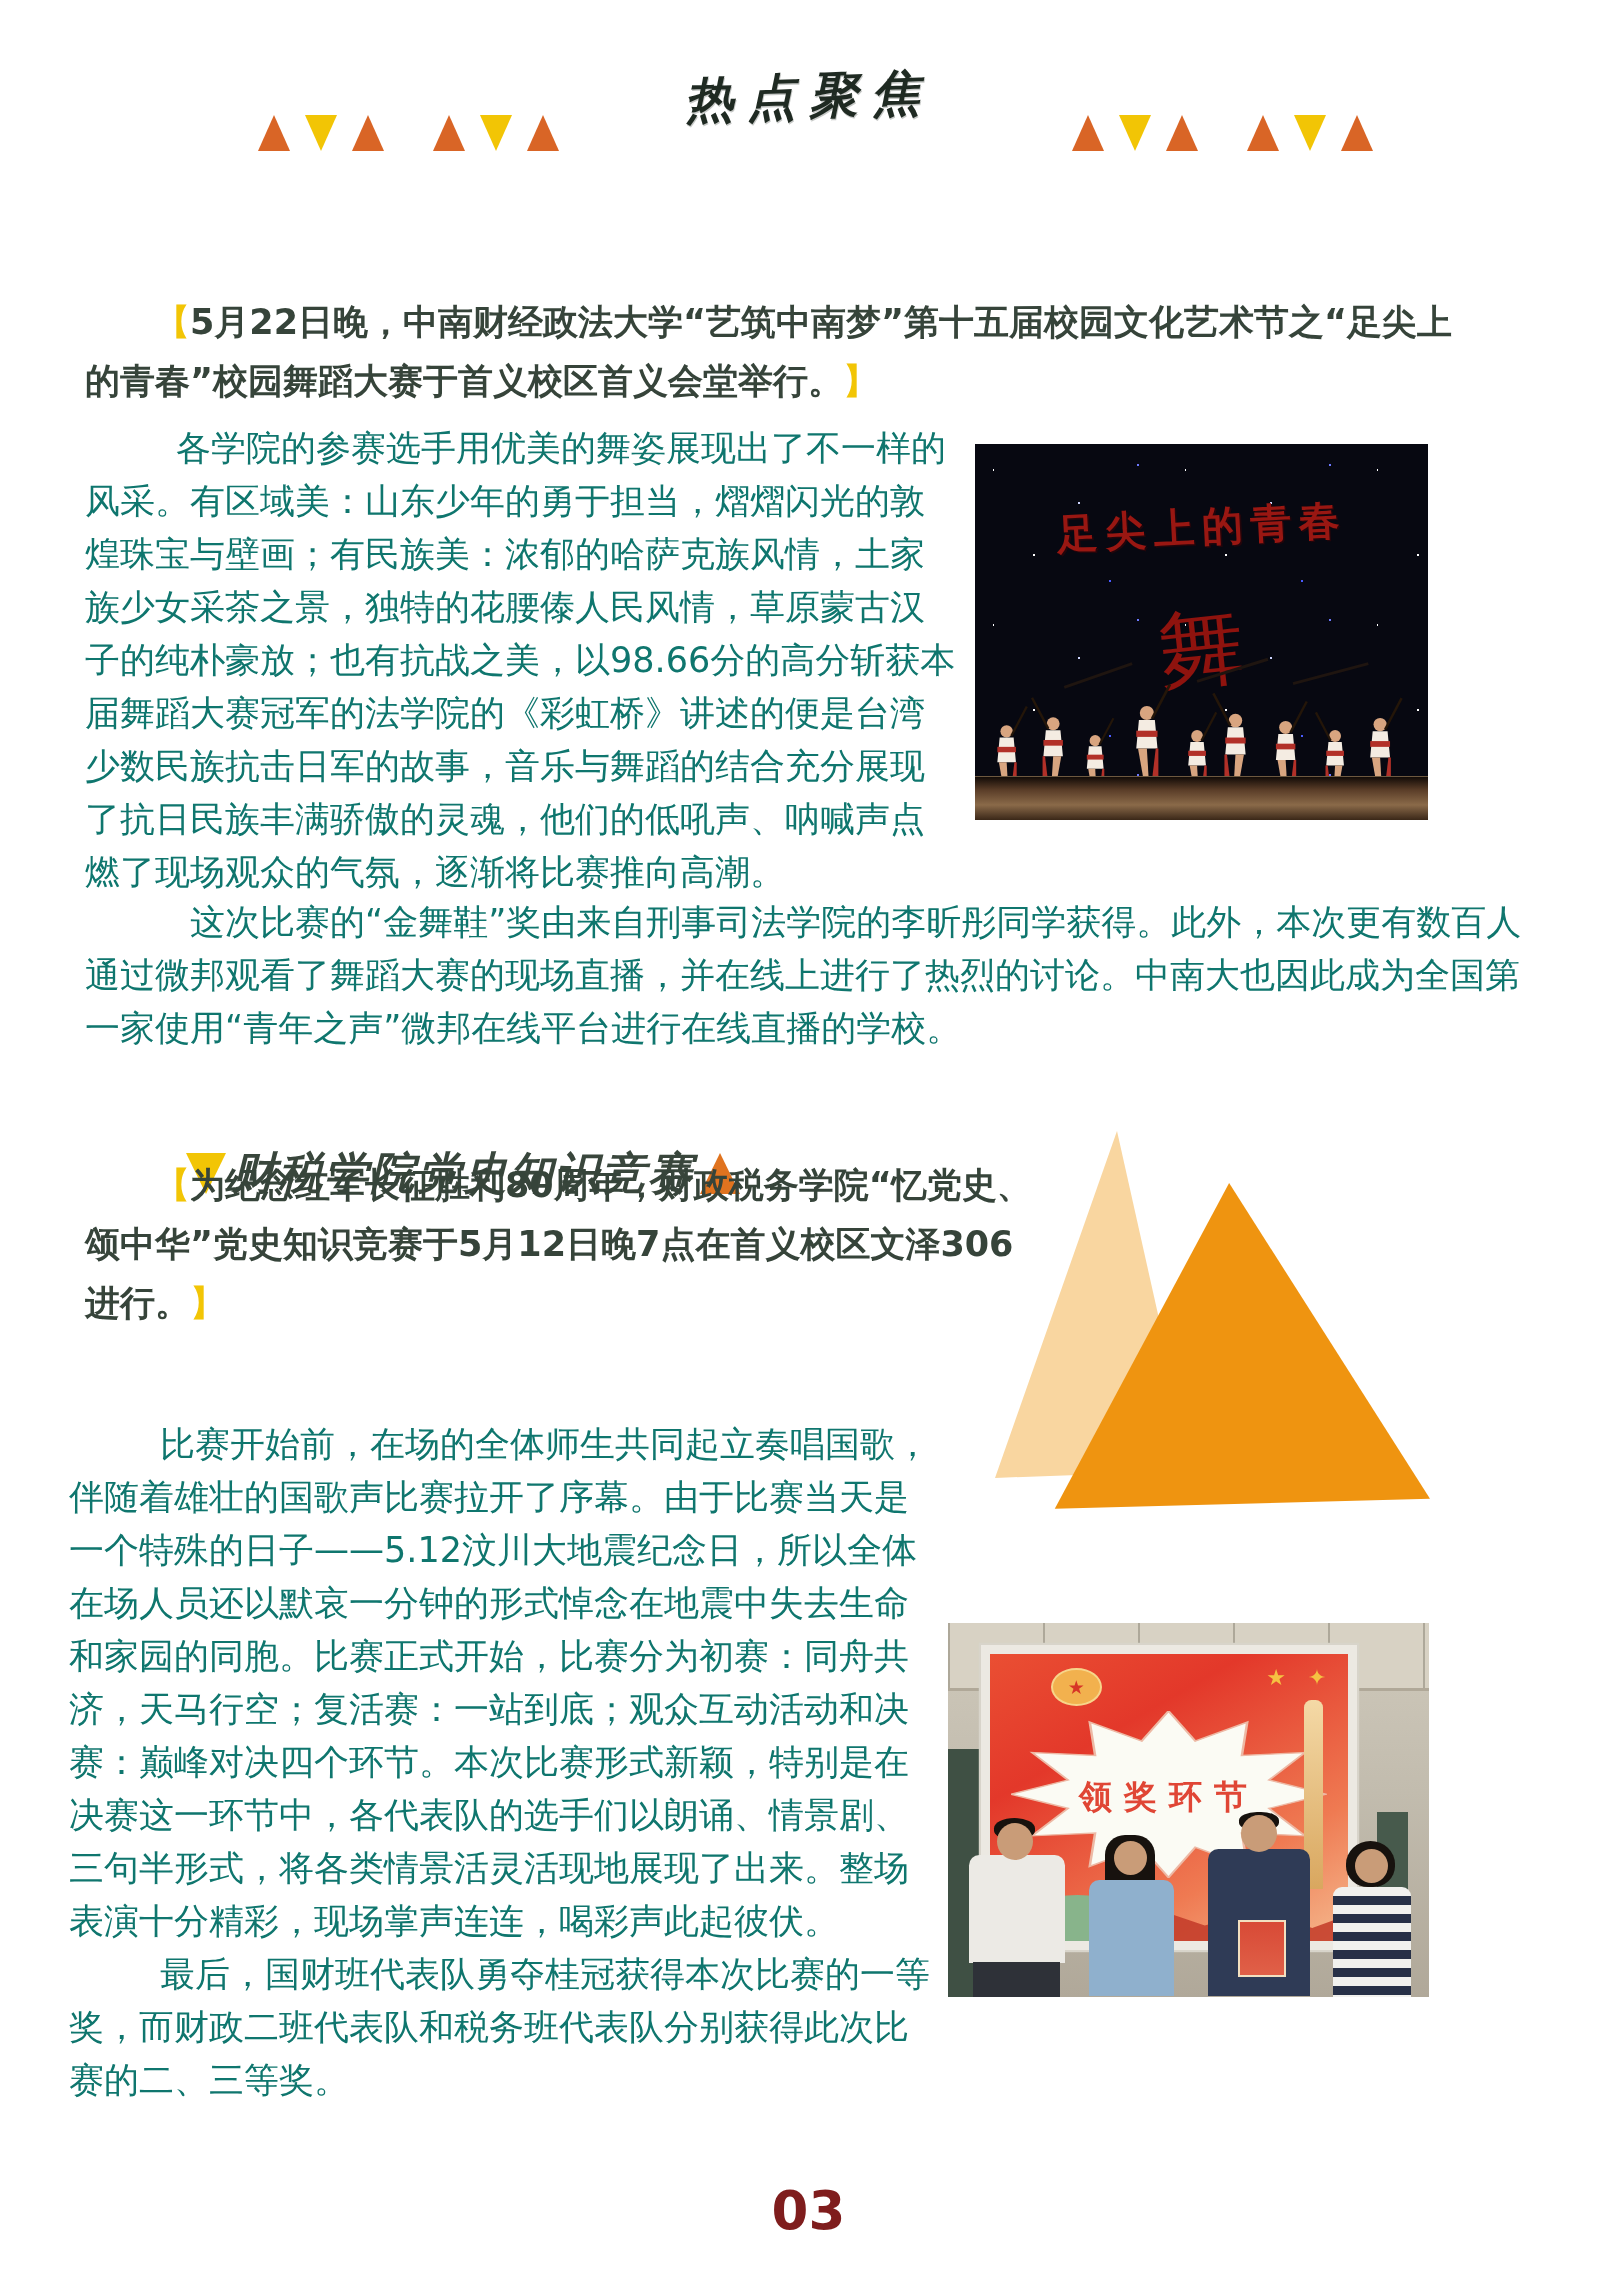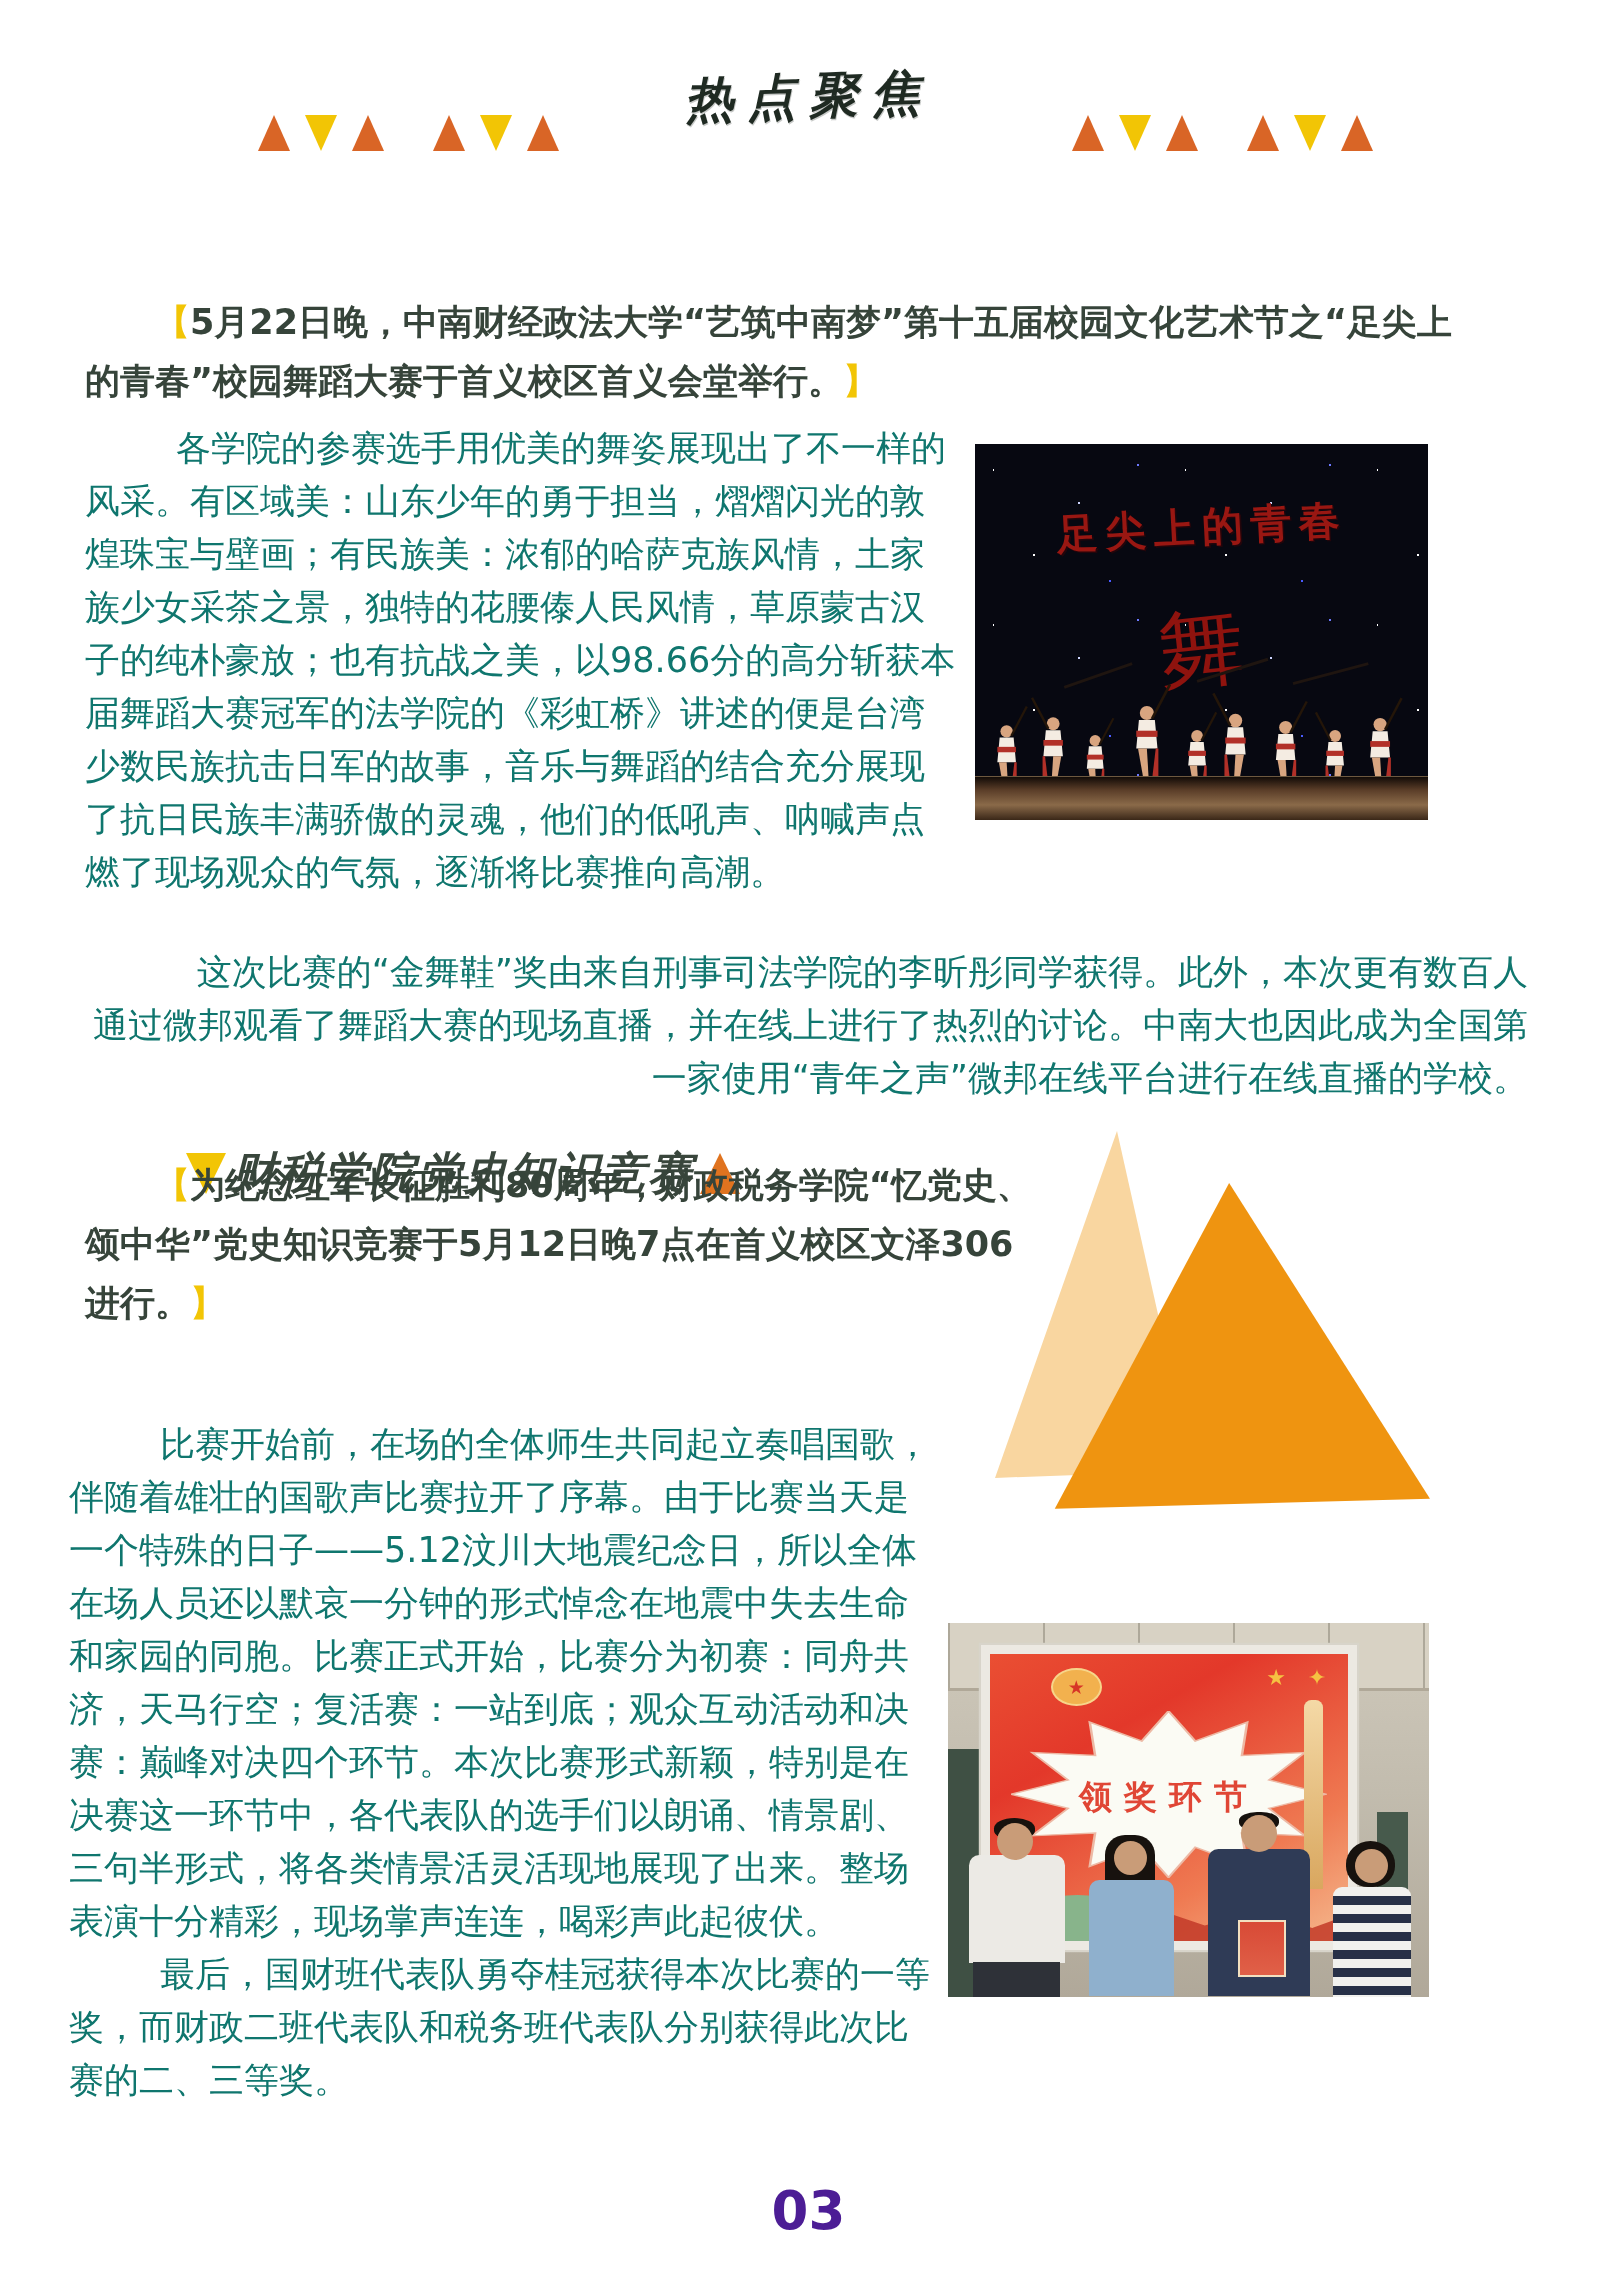--- a/index.html
+++ b/index.html
@@ -100,21 +100,21 @@
   .p3 .torso{left:0;top:34px;width:102px;height:147px;background:#2F3B56;border-radius:10.4px 10.4px 0 0;}
   .p3 .cert{left:30px;top:105px;width:44px;height:53px;background:linear-gradient(#d84a36,#e06048);
             border:2.2px solid #f2e0c0;}
   .p4{left:385px;top:224px;width:78px;height:149px;}
   .p4 .hair{left:13.3px;top:-6px;width:49px;height:46px;border-radius:50% 50% 45% 45%;}
   .p4 .head{left:22px;top:1.5px;width:33px;height:34px;}
   .p4 .torso{left:0;top:40px;width:78px;height:110px;border-radius:9px 9px 0 0;
             background:repeating-linear-gradient(180deg,#f1f1ee 0 9px,#273047 9px 18px);}
   
   .page-number{position:absolute;left:0;top:2180px;width:100%;text-align:center;
-            font-size:53px;font-weight:600;color:#4c1d95;}
+            font-size:53px;font-weight:600;color:#7f1d1d;}
 </style>
 </head>
 <body>
 
 <div class="page">
 
   <div class="tri-row" style="left:258px;top:115px;">
     <span class="tri up"></span>
     <span class="tri down"></span>
     <span class="tri up"></span>
@@ -164,21 +164,21 @@
       <use href="#d" transform="translate(232,150) scale(1.2)"></use>
       <use href="#d" transform="translate(300,172)"></use>
       <use href="#d" transform="translate(352,158) scale(-1.15,1.15)"></use>
       <use href="#d" transform="translate(420,165) scale(1.1)"></use>
       <use href="#d" transform="translate(487,172) scale(-1,1)"></use>
       <use href="#d" transform="translate(548,162) scale(1.12)"></use>
     </svg>
     <div class="stage-floor"></div>
   </div>
 
-  <div class="bodytext" style="left:85px;top:946px;width:1443px;text-align:right;">
+  <div class="bodytext" style="left:85px;top:896px;width:1443px;">
     <p style="text-indent:3em;">这次比赛的“金舞鞋”奖由来自刑事司法学院的李昕彤同学获得。此外，本次更有数百人通过微邦观看了舞蹈大赛的现场直播，并在线上进行了热烈的讨论。中南大也因此成为全国第一家使用“青年之声”微邦在线平台进行在线直播的学校。</p>
   </div>
 
   <div class="sec-title" style="left:186px;top:1144px;font-style:italic;">
     <span class="htri-down"></span>
     <span class="txt">财税学院党史知识竞赛</span>
     <span class="htri-up"></span>
   </div>
 
   <div class="decor-tri-light"></div>

